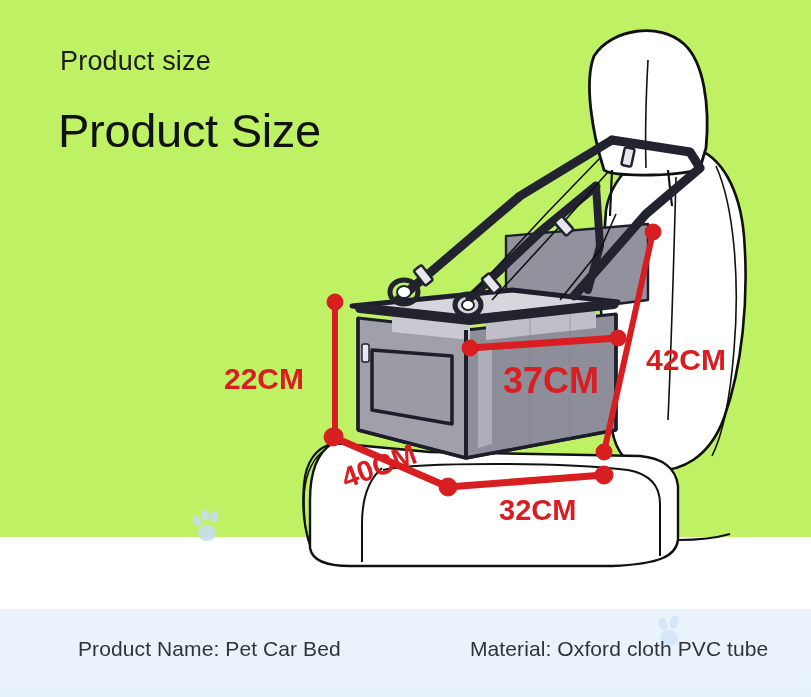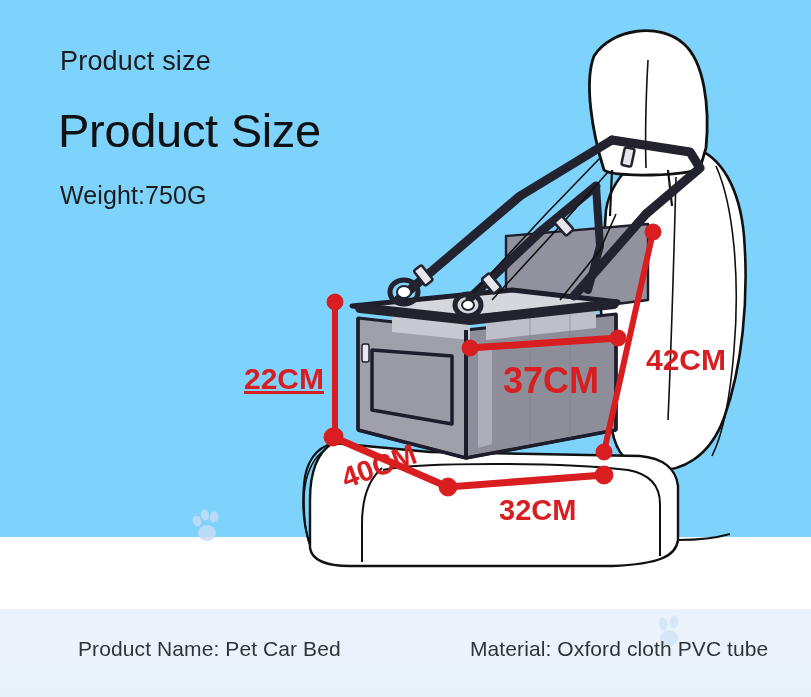--- a/index.html
+++ b/index.html
@@ -13,21 +13,21 @@
     position: relative;
     overflow: hidden;
     font-family: "Liberation Sans", sans-serif;
     -webkit-font-smoothing: antialiased;
   }
   #canvas {
     position: absolute;
     left: 0; top: 0;
     width: 811px;
     height: 537px;
-    background: #7dd3fc;
+    background: #bef264;
   }
 
   
   .heading-small {
     position: absolute;
     left: 60px;
     top: 46px;
     font-size: 27px;
     color: #1c1c1c;
     letter-spacing: 0.2px;
@@ -62,21 +62,21 @@
   }
 
   
   .dim-label {
     position: absolute;
     color: #d81e20;
     font-weight: bold;
     white-space: nowrap;
     letter-spacing: 0px;
   }
-  .dim-22  { left: 244px; top: 362px; font-size: 30px; text-decoration: underline; }
+  .dim-22  { left: 224px; top: 362px; font-size: 30px; }
   .dim-37  { left: 503px; top: 360px; font-size: 36px; }
   .dim-42  { left: 646px; top: 343px; font-size: 30px; }
   .dim-40  { left: 337px; top: 464px; font-size: 29px; transform: rotate(-20deg); transform-origin: left top; }
   .dim-32  { left: 490px; top: 494px; font-size: 29px; margin-left: 9px; }
 
   
   .paw-watermark {
     position: absolute;
     left: 190px;
     top: 506px;
@@ -116,21 +116,20 @@
 </style>
 </head>
 <body>
 
 <div id="canvas">
 
   <div class="heading-small">Product size</div>
 
   <div class="heading-large">Product Size</div>
 
-  <div class="heading-weight">Weight:750G</div>
 
   <svg id="illustration" viewBox="0 0 811 610">
 
     <g>
       <path d="M694 148 C 722 156 740 190 744 236
                C 749 300 742 368 724 418
                C 710 456 682 474 648 470
                C 628 467 616 452 612 430
                L 600 300 L 606 210
                C 612 172 650 140 694 148 Z" fill="#ffffff" stroke="#111111" stroke-width="2.6" stroke-linejoin="round"></path>

